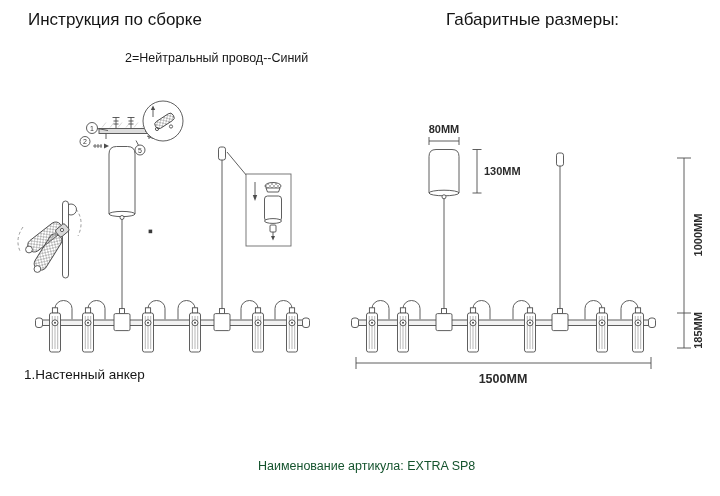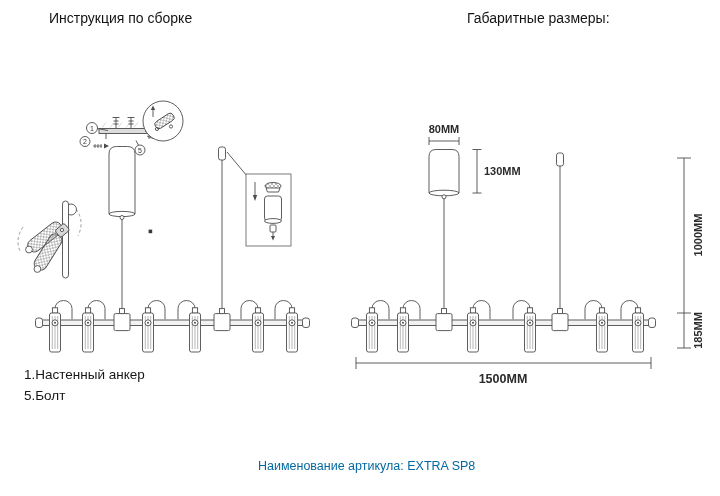--- a/index.html
+++ b/index.html
@@ -1,38 +1,39 @@
 <!DOCTYPE html>
 <html><head>
 <meta charset="utf-8">
 <style>
   html,body{margin:0;padding:0;background:#fff;}
   body{width:720px;height:496px;position:relative;overflow:hidden;
        font-family:"Liberation Sans",sans-serif;color:#1a1a1a;
        -webkit-font-smoothing:antialiased;}
   .abs{position:absolute;white-space:nowrap;}
-  .title{font-size:14px;color:#141414;margin-left:21px;}
+  .title{font-size:17px;color:#141414;}
   .legend{left:125px;top:50px;font-size:12.5px;line-height:17.5px;color:#171717;}
   .parts{left:24px;top:364px;font-size:13.5px;line-height:21px;color:#171717;}
-  .article{left:258px;top:459px;font-size:12.5px;color:#0369a1;}
+  .article{left:258px;top:459px;font-size:12.5px;color:#14532d;}
   svg.art{position:absolute;left:0;top:0;}
   svg text{stroke:none;}
   .dim{font:700 11px "Liberation Sans",sans-serif;fill:#2b2b2b;}
   .dim-lg{font:700 12.5px "Liberation Sans",sans-serif;fill:#2b2b2b;}
   .co{font:400 7px "Liberation Sans",sans-serif;fill:#333;text-anchor:middle;}
 </style>
 </head>
 <body>
 
 <div>
 
   <div class="abs title" style="left:28px;top:10px">Инструкция по сборке</div>
   <div class="abs title" style="left:446px;top:10px">Габаритные размеры:</div>
 
   <div class="abs legend">
+    <div>2=Нейтральный провод--Синий</div>
   </div>
 
   <svg class="art" width="720" height="496" viewBox="0 0 720 496">
     <defs>
       <pattern id="xh" width="4" height="4" patternUnits="userSpaceOnUse">
         <path d="M0,0 L4,4 M4,0 L0,4" stroke="#8a8a8a" stroke-width="0.6" fill="none"></path>
       </pattern>
 
       <g id="lampR" stroke="#4d4d4d" stroke-width="0.9" fill="none">
         <path d="M0,308.5 A8.5,8 0 0 1 17,308.5 L17,319.3"></path>
@@ -213,17 +214,16 @@
           <line x1="356" y1="357" x2="356" y2="369"></line>
           <line x1="651" y1="357" x2="651" y2="369"></line>
           <text class="dim-lg" x="503" y="383" text-anchor="middle">1500MM</text>
         </g>
       </g>
     </g>
   </svg>
 
   <div class="abs parts">
     <div>1.Настенный анкер</div>
-    <div>5.Болт</div>
   </div>
 
   <div class="abs article">Наименование артикула: EXTRA SP8</div>
 </div>
 
 </body></html>

